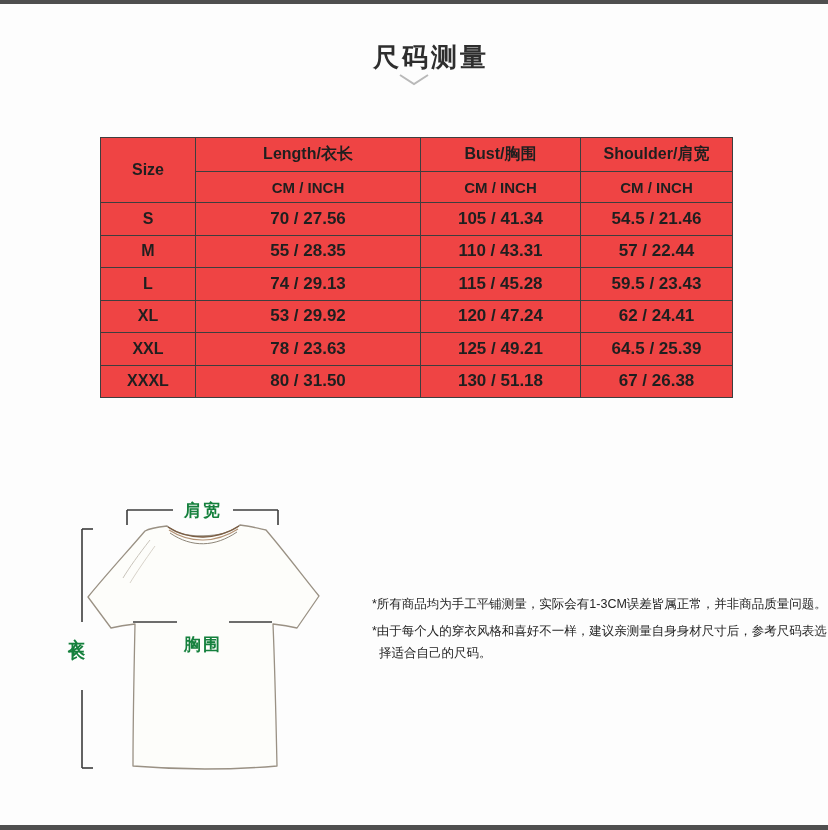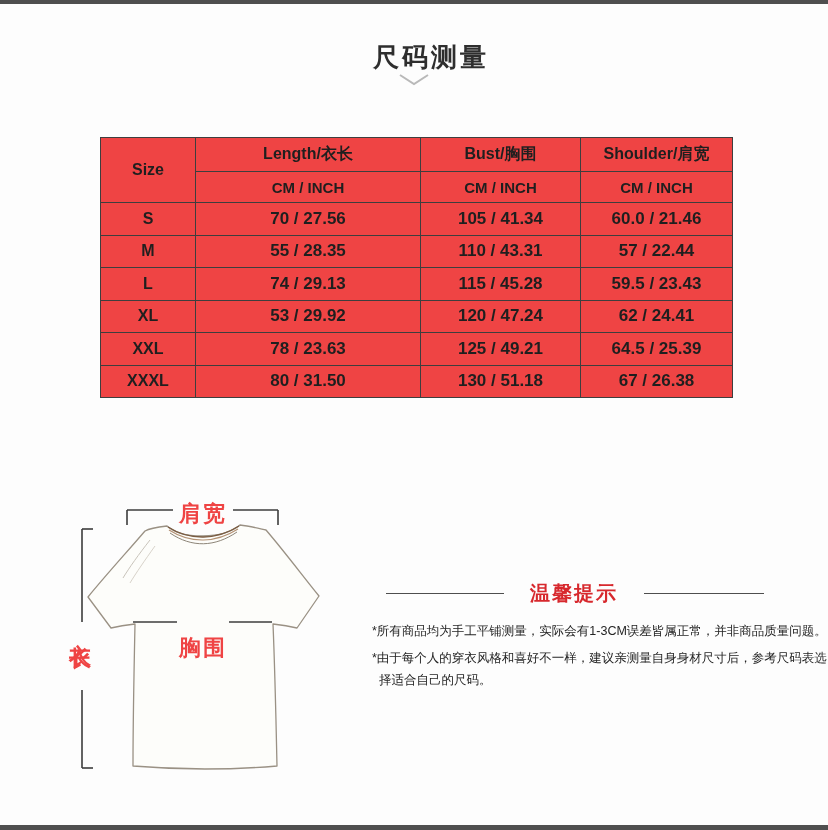--- a/index.html
+++ b/index.html
@@ -40,21 +40,21 @@
   .size-table thead tr:last-child th{height:30px;font-size:15px;font-weight:bold;}
   .size-table th.corner{font-size:15px;}
   .size-table tbody td{height:31.5px;font-size:17px;font-weight:bold;}
   .size-table tbody td.size-cell{font-size:16px;}
 
   
   .diagram{position:absolute;left:55px;top:478px;width:345px;height:335px;}
   .diagram svg{position:absolute;left:0;top:0;}
   .dim-label{
     position:absolute;
-    font-size:22px;font-weight:bold;color:#ef4444;
+    font-size:17px;font-weight:bold;color:#15803d;
     letter-spacing:2px;
   }
   .dim-label.shoulder{left:124px;top:21px;width:48px;text-align:center;}
   .dim-label.bust{left:124px;top:133px;width:48px;text-align:center;margin-top:22px;}
   .dim-label.length{
     left:10px;top:147px;height:60px;
     writing-mode:vertical-rl;text-orientation:upright;
     letter-spacing:4px;
   }
 
@@ -106,21 +106,21 @@
         <th>CM / INCH</th>
         <th>CM / INCH</th>
         <th>CM / INCH</th>
       </tr>
     </thead>
     <tbody>
       <tr>
         <td class="size-cell">S</td>
         <td>70 / 27.56</td>
         <td>105 / 41.34</td>
-        <td>60.0 / 21.46</td>
+        <td>54.5 / 21.46</td>
       </tr>
       <tr>
         <td class="size-cell">M</td>
         <td>55 / 28.35</td>
         <td>110 / 43.31</td>
         <td>57 / 22.44</td>
       </tr>
       <tr>
         <td class="size-cell">L</td>
         <td>74 / 29.13</td>
@@ -183,25 +183,20 @@
         <path d="M27,212 V290"></path>
           <path d="M27,290 H38"></path>
       </g>
     </svg>
     <div class="dim-label shoulder">肩宽</div>
     <div class="dim-label bust">胸围</div>
     <div class="dim-label length">衣长</div>
   </div>
 
   <div class="tips">
-    <div class="tips-head">
-      <div class="tips-line left"></div>
-      <div class="tips-title" style="color:#d7282d;">温馨提示</div>
-      <div class="tips-line right"></div>
-    </div>
     <div class="tips-body">
       <p class="tips-item">*所有商品均为手工平铺测量，实际会有1-3CM误差皆属正常，并非商品质量问题。</p>
       <p class="tips-item">*由于每个人的穿衣风格和喜好不一样，建议亲测量自身身材尺寸后，参考尺码表选择适合自己的尺码。</p>
     </div>
   </div>
 
   <div class="edge-bar bottom"></div>
 </div>
 
 </body></html>

